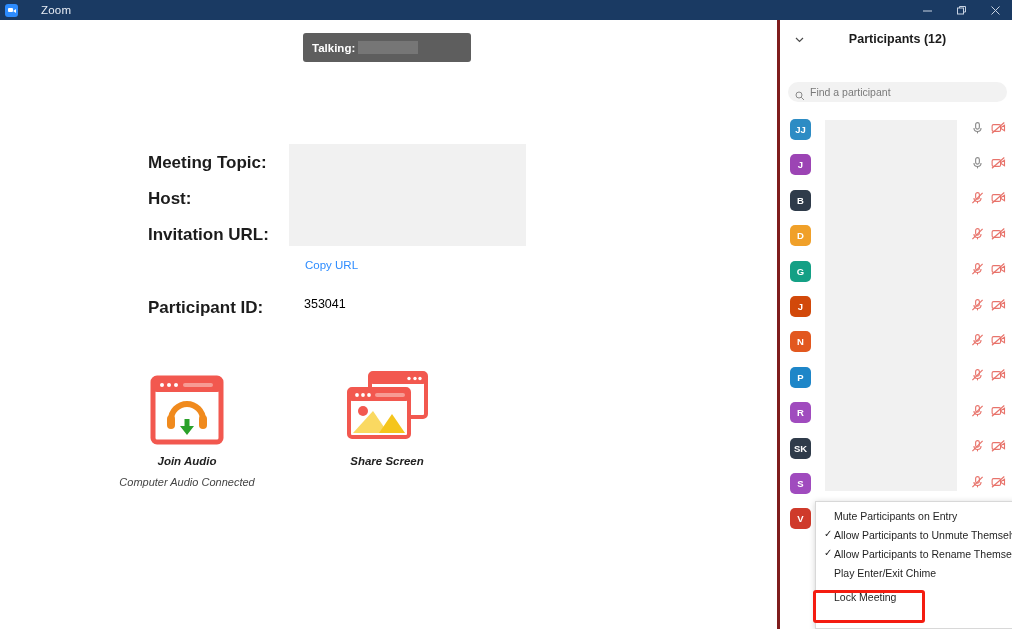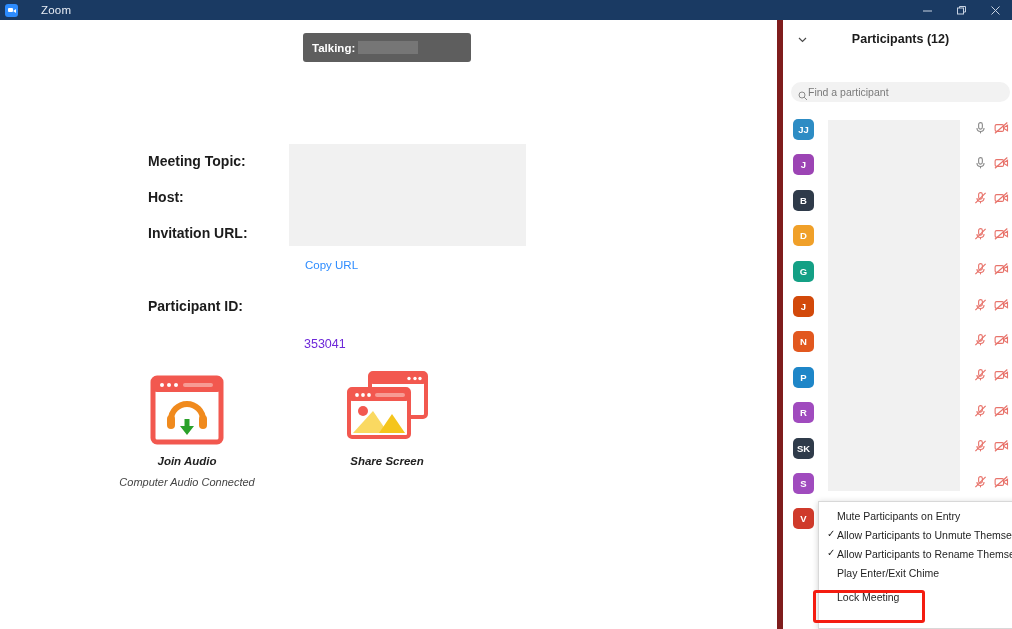--- a/index.html
+++ b/index.html
@@ -50,71 +50,71 @@
   }
   .talking-label {
     color: #ffffff; font-size: 11.5px; font-weight: bold; margin-left: 9px;
   }
   .talking-redact {
     width: 60px; height: 13px; background: #767676; margin-left: 3px;
   }
 
   
   .info { position: absolute; left: 148px; top: 105px; width: 420px; }
-  .info-row { position: absolute; font-size: 14px; font-weight: bold; color: #1c1c1c; }
+  .info-row { position: absolute; font-size: 17px; font-weight: bold; color: #1c1c1c; }
   .r-topic { top: 28px; }
   .r-host  { top: 64px; }
   .r-url   { top: 100px; }
   .r-pid   { top: 173px; }
   .info-redact {
     position: absolute; left: 141px; top: 19px; width: 237px; height: 102px;
     background: #f1f1f1;
   }
   .copy-url {
     position: absolute; left: 157px; top: 134px;
     font-size: 11.5px; color: #2d8cff;
   }
   .pid-value {
-    position: absolute; left: 156px; top: 172px; font-size: 12.5px; color: #6d28d9; margin-top: 40px;
+    position: absolute; left: 156px; top: 172px; font-size: 12.5px; color: #000000;
   }
 
   
   .actions { position: absolute; left: 0; top: 340px; width: 777px; height: 160px; }
   .action { position: absolute; text-align: center; font-style: italic; }
   .action-label {
     font-size: 11.5px; color: #222; font-weight: bold; margin-top: 8px;
   }
   .action-sub {
     font-size: 11px; color: #444; margin-top: 9px;
   }
   .a-audio  { left: 108px; top: 5px; width: 158px; }
   .a-share  { left: 308px; top: 5px; width: 158px; }
   .a-invite { left: 508px; top: 0px;  width: 158px; }
   .icon-wrap { height: 82px; display: flex; align-items: flex-end; justify-content: center; }
 
   
   .panel {
     position: absolute; top: 20px; left: 777px; width: 235px; height: 609px;
-    background: #ffffff; border-left: 6px solid #7f1d1d;
+    background: #ffffff; border-left: 3px solid #7f1d1d;
   }
   .panel-head {
     position: absolute; top: 0; left: 0; width: 235px; height: 38px;
     display: flex; align-items: center; justify-content: center;
   }
   .panel-chevron {
     position: absolute; left: 12px; top: 12px; width: 14px; height: 14px;
     display: flex; align-items: center; justify-content: center; color: #4a4a4a;
   }
   .panel-title { font-size: 12.5px; font-weight: bold; color: #1c1c1c; }
   .search-wrap {
     position: absolute; top: 62px; left: 8px; width: 219px; height: 20px;
     background: #f2f2f2; border-radius: 10px; display: flex; align-items: center;
   }
   .search-icon { margin-left: 7px; width: 10px; height: 10px; color: #8a8a8a; }
-  .search-ph { font-size: 10.5px; color: #7a7a7a; }
+  .search-ph { font-size: 10.5px; color: #7a7a7a; margin-left: 5px; }
 
   .plist { position: absolute; top: 92px; left: 0; width: 235px; height: 395px; }
   .prow {
     position: absolute; left: 0; width: 235px; height: 35px;
     display: flex; align-items: center;
   }
   .avatar {
     width: 21px; height: 21px; border-radius: 5px; margin-left: 10px;
     color: #fff; font-size: 9.5px; font-weight: bold;
     display: flex; align-items: center; justify-content: center; flex: none;

